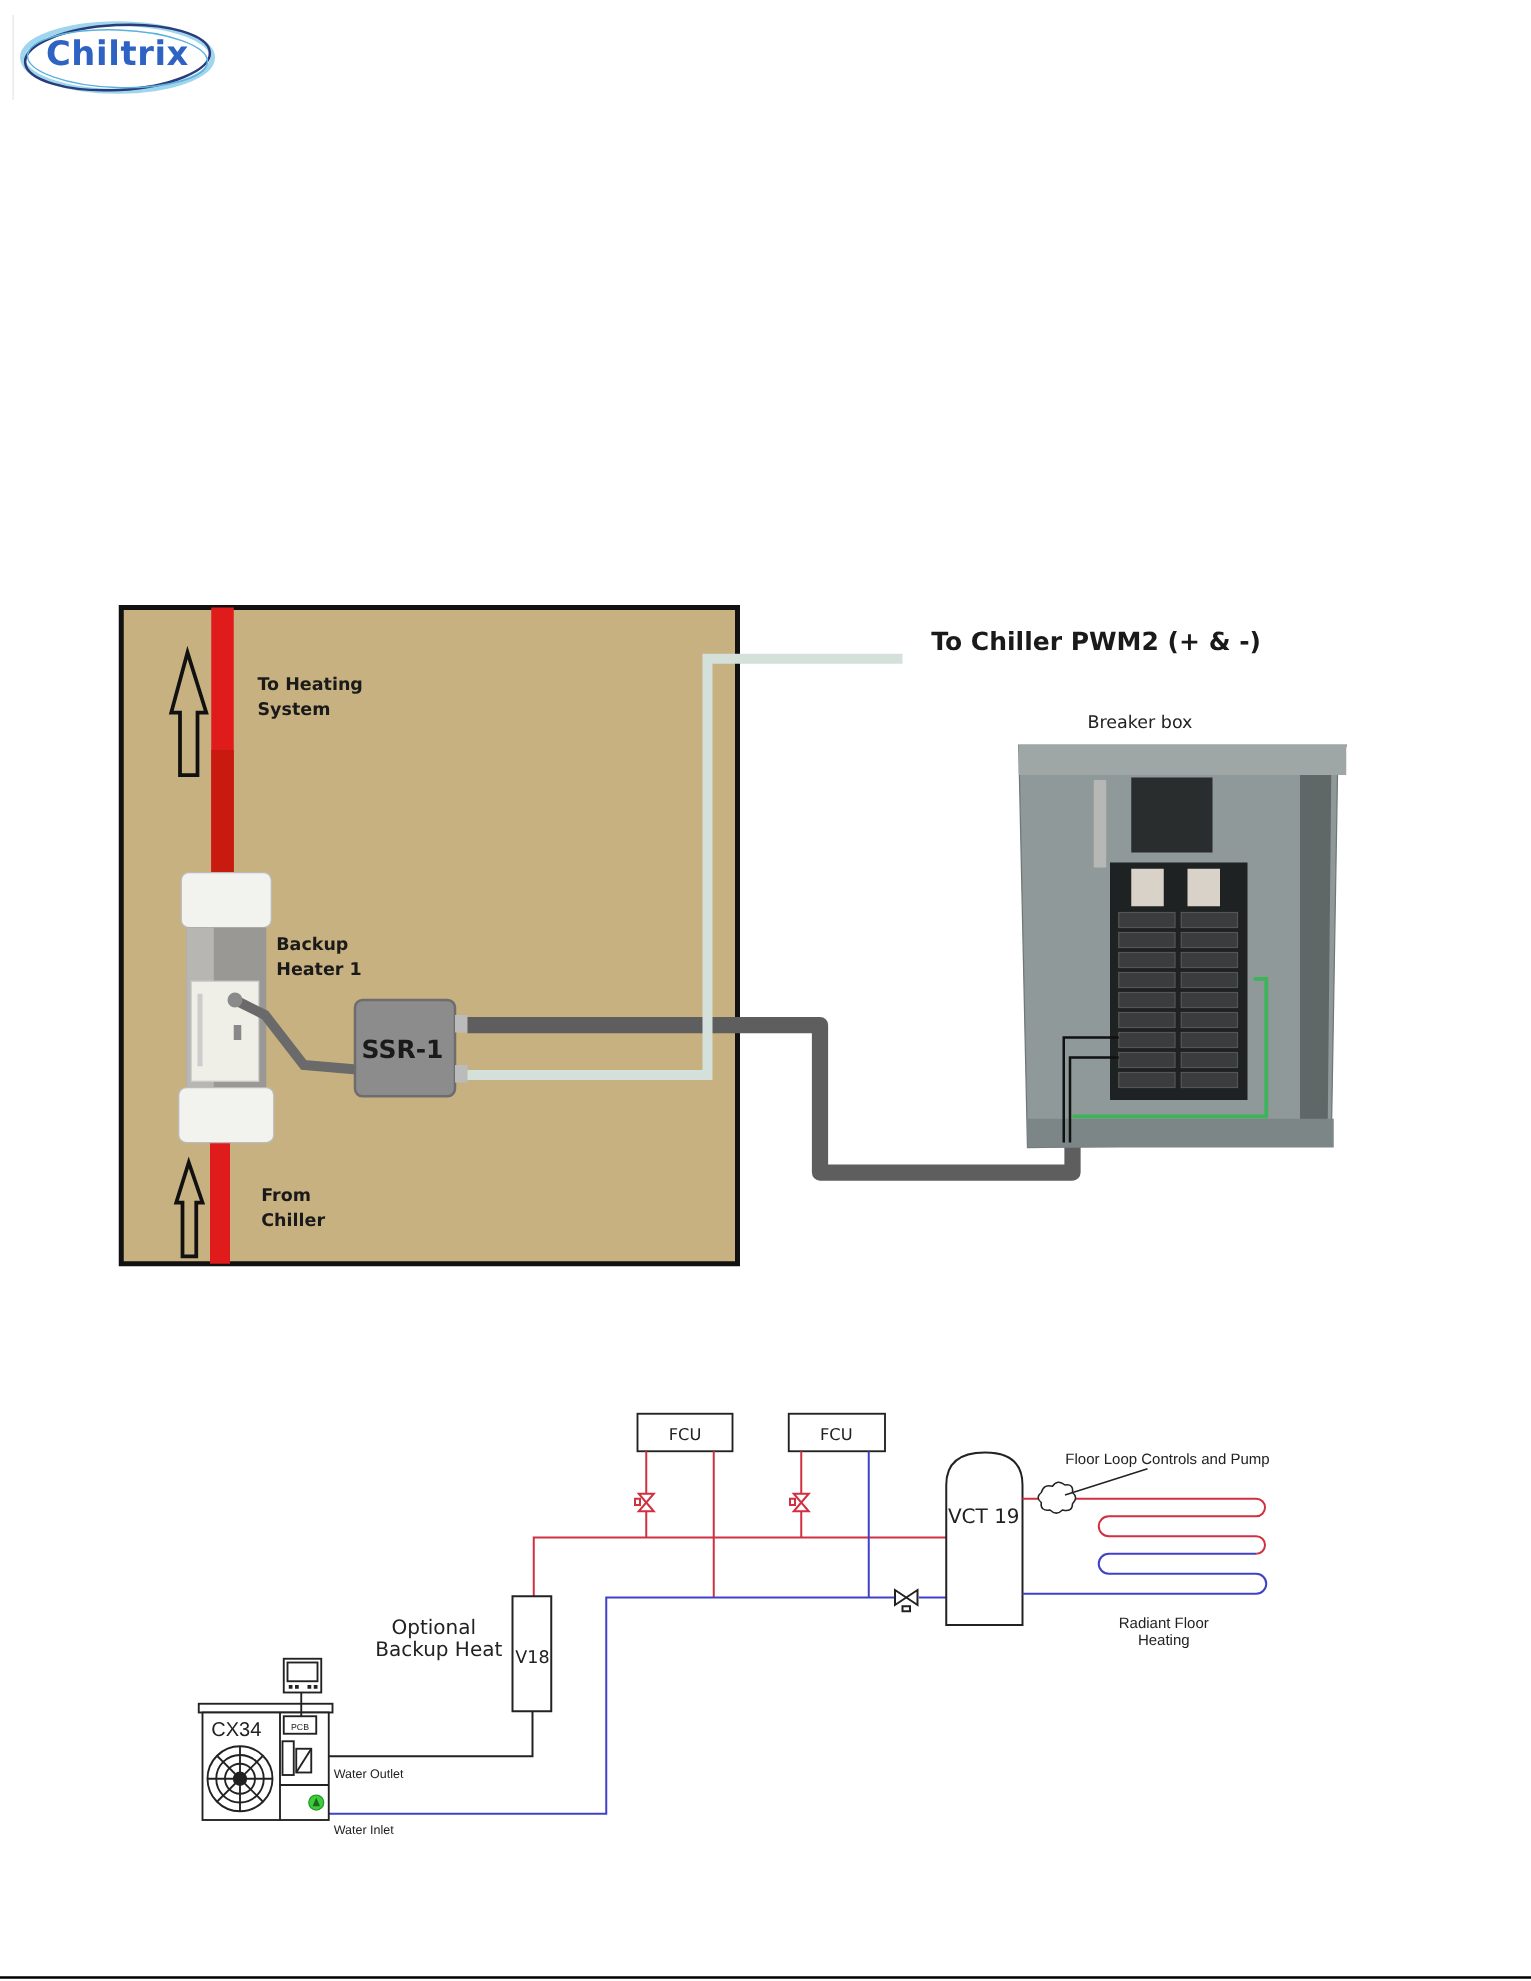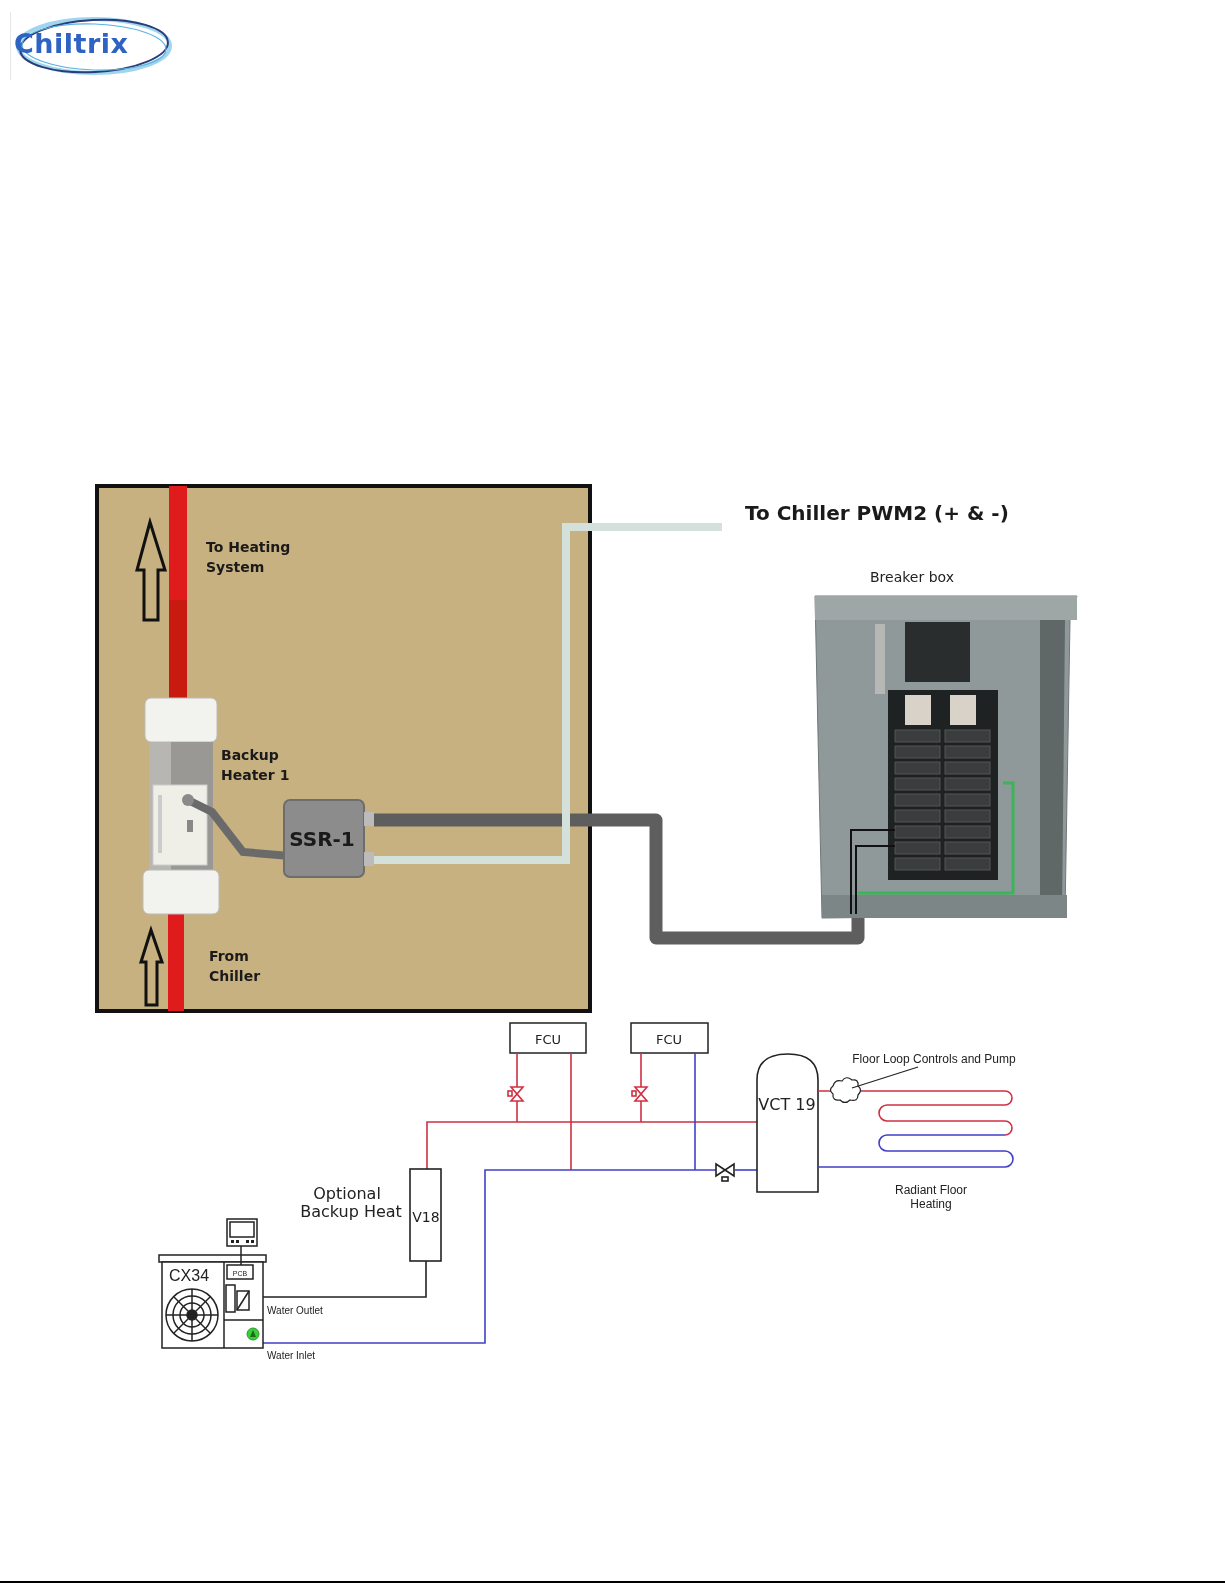--- a/index.html
+++ b/index.html
@@ -1,22 +1,22 @@
 <!DOCTYPE html>
 <html><head>
 <meta charset="utf-8">
 <style>
   html, body { margin: 0; padding: 0; background: #ffffff; }
   body { width: 1225px; height: 1585px; position: relative; overflow: hidden; font-family: "DejaVu Sans", sans-serif; }
   .abs { position: absolute; }
   #logo { left: 14px; top: 14px; width: 160px; height: 64px; }
-  #logo-text { position: absolute; left: 0; top: 14px; width: 160px; text-align: left; font-family: "DejaVu Sans", sans-serif; font-weight: bold; font-size: 27px; color: #2e63c4; letter-spacing: 0.5px; }
+  #logo-text { position: absolute; left: 0; top: 14px; width: 160px; text-align: center; font-family: "DejaVu Sans", sans-serif; font-weight: bold; font-size: 27px; color: #2e63c4; letter-spacing: 0.5px; }
   #logo-rule { left: 10px; top: 12px; width: 1px; height: 68px; background: #e6e6e6; }
   #wiring-diagram { left: 0; top: 470px; width: 1225px; height: 560px; }
-  #schematic { left: 0; top: 1004px; width: 1225px; height: 380px; }
+  #schematic { left: 0; top: 1112px; width: 1225px; height: 380px; }
   #footer-rule { left: 0; top: 1581px; width: 1225px; height: 2px; background: #000; }
   .wd-label { font-family: "DejaVu Sans", sans-serif; font-weight: bold; fill: #1a1a1a; }
   .sc-label { font-family: "Liberation Sans", sans-serif; fill: #222; }
   .sc-label-mono { font-family: "DejaVu Sans", sans-serif; fill: #222; }
 </style>
 </head>
 <body>
 
 <div class="abs" id="logo-rule"></div>
 <div class="abs" id="logo">

